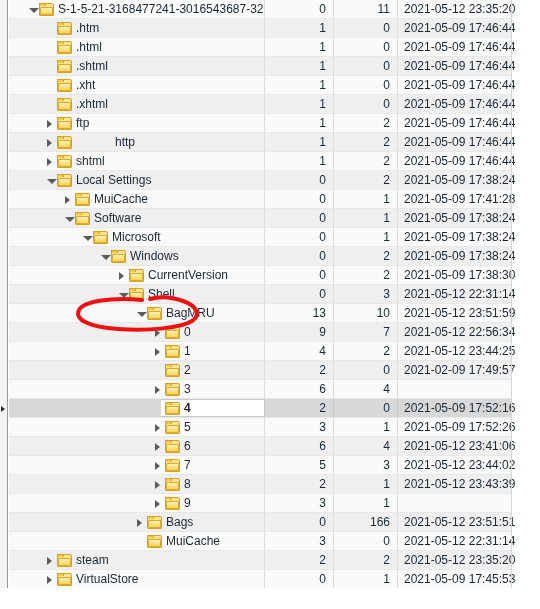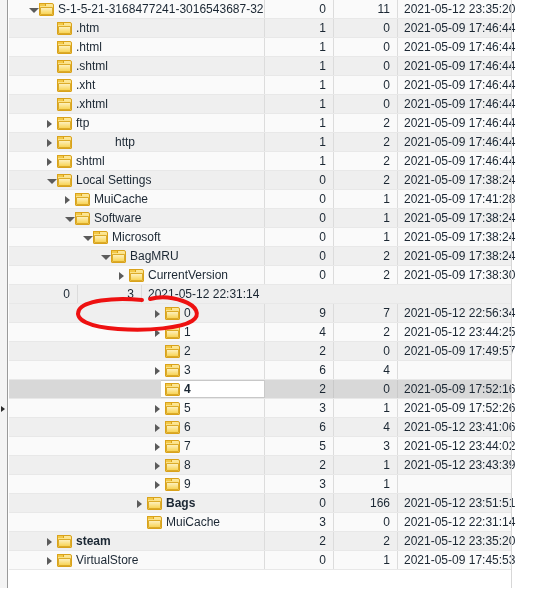--- a/index.html
+++ b/index.html
@@ -393,21 +393,21 @@
       <div class="row alt">
         <div class="cell-name">
           <div class="twisty expanded" style="left: 92px;">
             <i></i>
           </div>
           <div class="folder" style="left: 102px;">
             <span class="back"></span>
             <span class="tab"></span>
             <span class="front"></span>
           </div>
-          <div class="label" style="left: 121px;">BagMRU</div>
+          <div class="label" style="left: 121px;">Windows</div>
         </div>
         <div class="cell-num">0</div>
         <div class="cell-num2">2</div>
         <div class="cell-date">2021-05-09 17:38:24</div>
       </div>
       <div class="row">
         <div class="cell-name">
           <div class="twisty collapsed" style="left: 110px;">
             <i></i>
           </div>
@@ -416,23 +416,50 @@
             <span class="tab"></span>
             <span class="front"></span>
           </div>
           <div class="label" style="left: 139px;">CurrentVersion</div>
         </div>
         <div class="cell-num">0</div>
         <div class="cell-num2">2</div>
         <div class="cell-date">2021-05-09 17:38:30</div>
       </div>
       <div class="row alt">
+        <div class="cell-name">
+          <div class="twisty expanded" style="left: 110px;">
+            <i></i>
+          </div>
+          <div class="folder" style="left: 120px;">
+            <span class="back"></span>
+            <span class="tab"></span>
+            <span class="front"></span>
+          </div>
+          <div class="label" style="left: 139px;">Shell</div>
+        </div>
         <div class="cell-num">0</div>
         <div class="cell-num2">3</div>
         <div class="cell-date">2021-05-12 22:31:14</div>
+      </div>
+      <div class="row">
+        <div class="cell-name">
+          <div class="twisty expanded" style="left: 128px;">
+            <i></i>
+          </div>
+          <div class="folder" style="left: 138px;">
+            <span class="back"></span>
+            <span class="tab"></span>
+            <span class="front"></span>
+          </div>
+          <div class="label" style="left: 157px;">BagMRU</div>
+        </div>
+        <div class="cell-num">13</div>
+        <div class="cell-num2">10</div>
+        <div class="cell-date">2021-05-12 23:51:59</div>
       </div>
       <div class="row alt">
         <div class="cell-name">
           <div class="twisty collapsed" style="left: 146px;">
             <i></i>
           </div>
           <div class="folder" style="left: 156px;">
             <span class="back"></span>
             <span class="tab"></span>
             <span class="front"></span>
@@ -463,21 +490,21 @@
         <div class="cell-name">
           <div class="folder" style="left: 156px;">
             <span class="back"></span>
             <span class="tab"></span>
             <span class="front"></span>
           </div>
           <div class="label" style="left: 175px;">2</div>
         </div>
         <div class="cell-num">2</div>
         <div class="cell-num2">0</div>
-        <div class="cell-date">2021-05-09 17:49:57</div>
+        <div class="cell-date">2021-02-09 17:49:57</div>
       </div>
       <div class="row">
         <div class="cell-name">
           <div class="twisty collapsed" style="left: 146px;">
             <i></i>
           </div>
           <div class="folder" style="left: 156px;">
             <span class="back"></span>
             <span class="tab"></span>
             <span class="front"></span>
@@ -583,21 +610,21 @@
       <div class="row alt">
         <div class="cell-name">
           <div class="twisty collapsed" style="left: 128px;">
             <i></i>
           </div>
           <div class="folder" style="left: 138px;">
             <span class="back"></span>
             <span class="tab"></span>
             <span class="front"></span>
           </div>
-          <div class="label" style="left: 157px; font-weight: bold;">Bags</div>
+          <div class="label" style="left: 157px;">Bags</div>
         </div>
         <div class="cell-num">0</div>
         <div class="cell-num2">166</div>
         <div class="cell-date">2021-05-12 23:51:51</div>
       </div>
       <div class="row">
         <div class="cell-name">
           <div class="folder" style="left: 138px;">
             <span class="back"></span>
             <span class="tab"></span>
@@ -612,21 +639,21 @@
       <div class="row alt">
         <div class="cell-name">
           <div class="twisty collapsed" style="left: 38px;">
             <i></i>
           </div>
           <div class="folder" style="left: 48px;">
             <span class="back"></span>
             <span class="tab"></span>
             <span class="front"></span>
           </div>
-          <div class="label" style="left: 67px; font-weight: bold;">steam</div>
+          <div class="label" style="left: 67px;">steam</div>
         </div>
         <div class="cell-num">2</div>
         <div class="cell-num2">2</div>
         <div class="cell-date">2021-05-12 23:35:20</div>
       </div>
       <div class="row">
         <div class="cell-name">
           <div class="twisty collapsed" style="left: 38px;">
             <i></i>
           </div>

